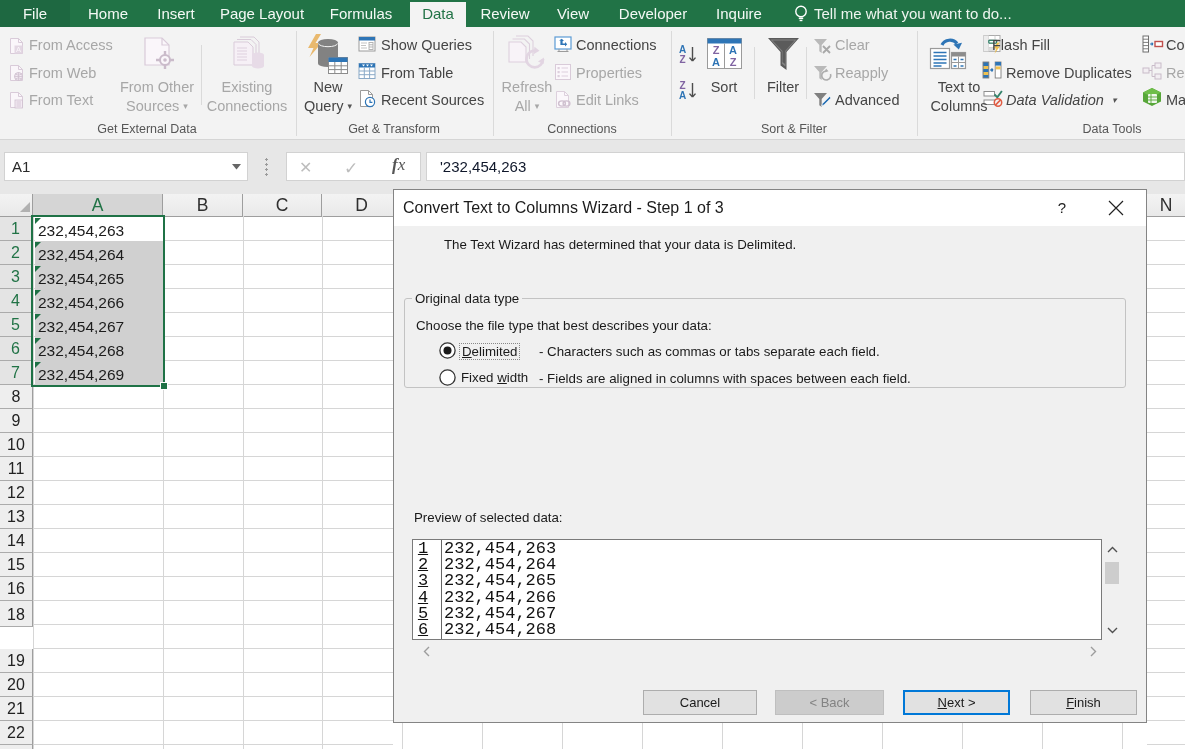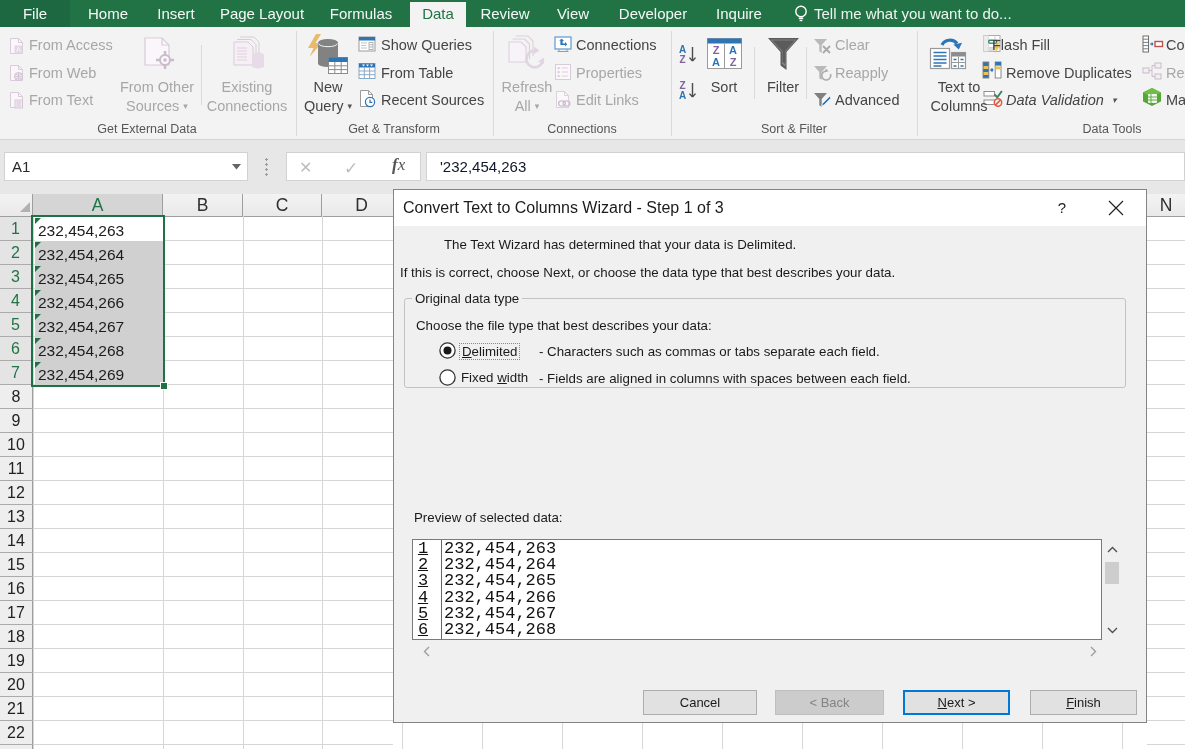--- a/index.html
+++ b/index.html
@@ -334,21 +334,21 @@
       <div class="abs rowhdr" style="left:0; top:385px; width:33px; height:24px;">8</div>
       <div class="abs rowhdr" style="left:0; top:409px; width:33px; height:24px;">9</div>
       <div class="abs rowhdr" style="left:0; top:433px; width:33px; height:24px;">10</div>
       <div class="abs rowhdr" style="left:0; top:457px; width:33px; height:24px;">11</div>
       <div class="abs rowhdr" style="left:0; top:481px; width:33px; height:24px;">12</div>
       <div class="abs rowhdr" style="left:0; top:505px; width:33px; height:24px;">13</div>
       <div class="abs rowhdr" style="left:0; top:529px; width:33px; height:24px;">14</div>
       <div class="abs rowhdr" style="left:0; top:553px; width:33px; height:24px;">15</div>
       <div class="abs rowhdr" style="left:0; top:577px; width:33px; height:24px;">16</div>
       <div class="abs rowhdr" style="left:0; top:601px; width:33px; height:24px;">17</div>
-      <div class="abs rowhdr" style="left:0; top:625px; width:33px; height:24px;">18</div>
+      <div class="abs rowhdr" style="left:0; top:603px; width:33px; height:24px;">18</div>
       <div class="abs rowhdr" style="left:0; top:649px; width:33px; height:24px;">19</div>
       <div class="abs rowhdr" style="left:0; top:673px; width:33px; height:24px;">20</div>
       <div class="abs rowhdr" style="left:0; top:697px; width:33px; height:24px;">21</div>
       <div class="abs rowhdr" style="left:0; top:721px; width:33px; height:24px;">22</div>
       <div class="abs rowhdr" style="left:0; top:745px; width:33px; height:24px;">23</div>
     </div>
 
   <div id="gridlines">
       <div class="abs vline" style="left:33px; top:216px; height:533px;"></div>
       <div class="abs vline" style="left:163px; top:216px; height:533px;"></div>
@@ -432,21 +432,20 @@
   <div class="abs" style="left:160px; top:382px; width:8px; height:8px; background:#1f7246; border:1px solid #fff;"></div>
 
   <div class="abs" id="dlg"></div>
   <div class="abs" style="left:394px; top:190px; width:752px; height:36px; background:#fff;"></div>
   <div class="abs" style="left:403px; top:190px; height:36px; line-height:36px; font-size:16px; color:#1b1b1b;">Convert Text to Columns Wizard - Step 1 of 3</div>
   <div class="abs" style="left:1052px; top:190px; width:20px; height:36px; line-height:36px; text-align:center; font-size:15px; color:#222;">?</div>
   <svg class="abs" style="left:1108px; top:200px;" width="16" height="16" viewBox="0 0 16 16">
       <path d="M1 1 L15 15 M15 1 L1 15" stroke="#222" stroke-width="1.2"></path>
     </svg>
   <div class="abs dtxt" style="left:400px; top:237px;margin-left:44px;">The Text Wizard has determined that your data is Delimited.</div>
-  <div class="abs dtxt" style="left:400px; top:265px;">If this is correct, choose Next, or choose the data type that best describes your data.</div>
   <div class="abs" style="left:404px; top:298px; width:722px; height:90px; border:1px solid #c3c3c3; border-radius:3px;"></div>
   <div class="abs dtxt" style="left:412px; top:291px; background:#f0f0f0; padding:0 3px;">Original data type</div>
   <div class="abs dtxt" style="left:416px; top:318px;">Choose the file type that best describes your data:</div>
   <svg class="abs" style="left:439px; top:342px;" width="18" height="18" viewBox="0 0 18 18">
     <circle cx="8.5" cy="8.5" r="7.6" fill="#fff" stroke="#333" stroke-width="1.3"></circle>
     <circle cx="8.5" cy="8.5" r="4" fill="#1a1a1a"></circle>
   </svg>
   <div class="abs dtxt" style="left:459px; top:343px; border:1px dotted #888; padding:0 2px;"><u>D</u>elimited</div>
   <div class="abs dtxt" style="left:539px; top:344px;">- Characters such as commas or tabs separate each field.</div>
   <svg class="abs" style="left:439px; top:369px;" width="18" height="18" viewBox="0 0 18 18">

